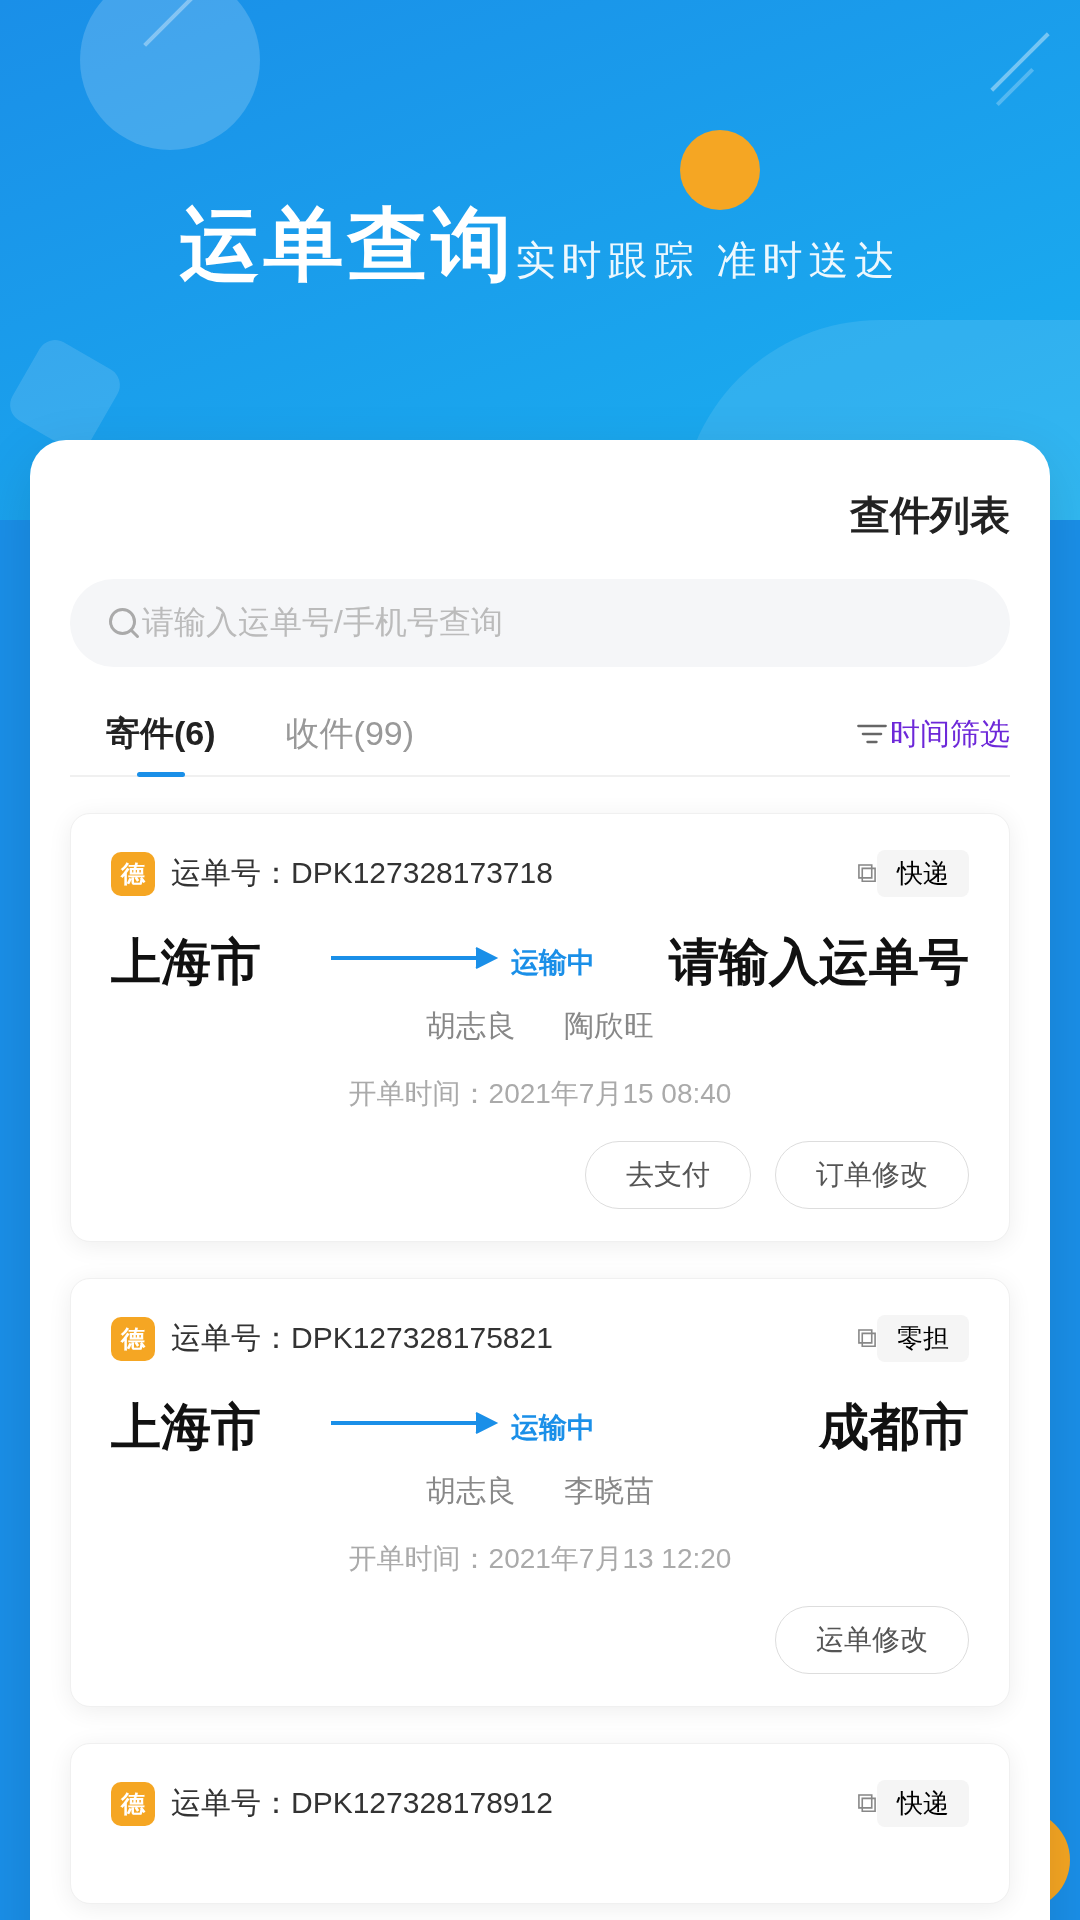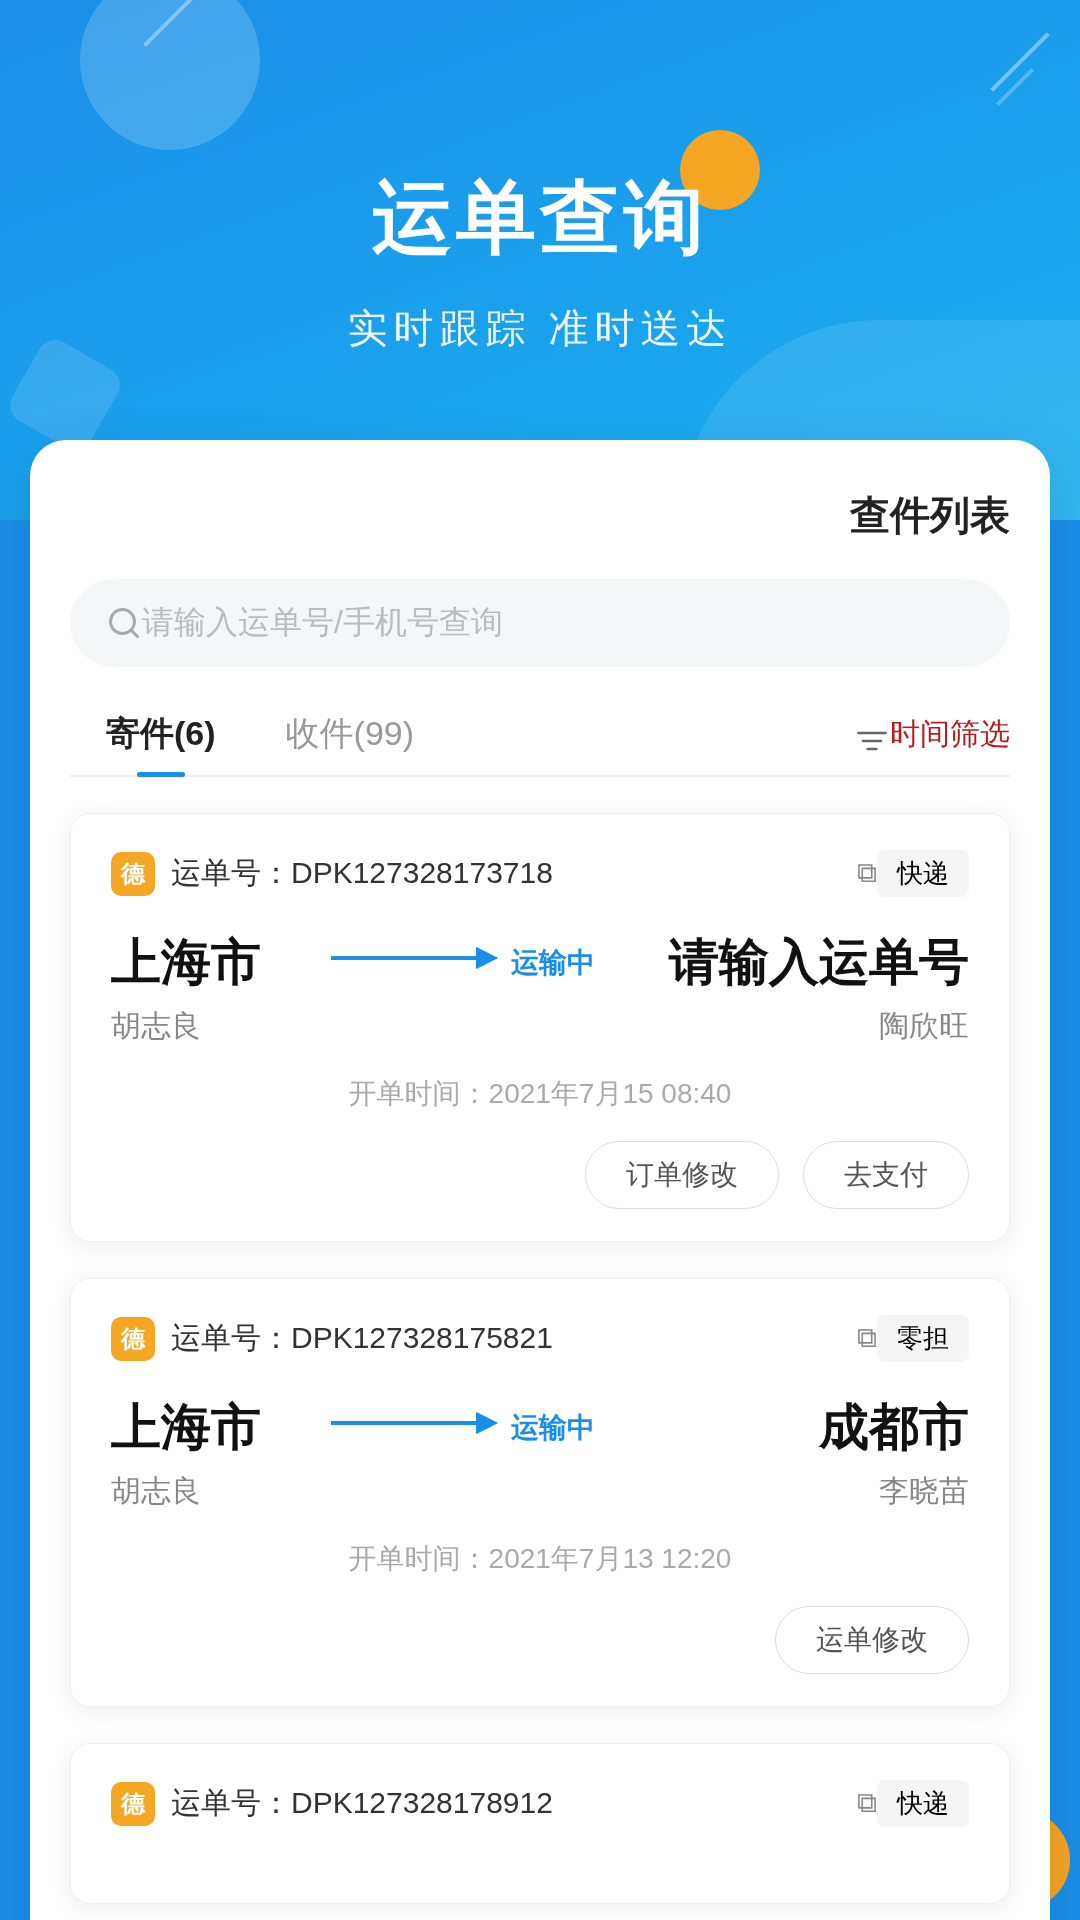--- a/index.html
+++ b/index.html
@@ -15,21 +15,21 @@
     }
 
     
     .hero {
       width: 100%;
       height: 520px;
       background: linear-gradient(160deg, #1a8fe8 0%, #1ab0f0 100%);
       position: relative;
       overflow: hidden;
       display: flex;
-      flex-direction: column;
+      flex-direction: row;
       align-items: center;
       justify-content: center;
       text-align: center;
     }
 
     
     .deco-circle-tl {
       position: absolute;
       top: -30px; left: 80px;
       width: 180px; height: 180px;
@@ -163,24 +163,24 @@
       position: absolute;
       bottom: -2px; left: 50%;
       transform: translateX(-50%);
       width: 48px; height: 5px;
       background: #1a8fe8;
       border-radius: 3px;
     }
     .tab-filter {
       margin-left: auto;
       display: flex;
-      align-items: flex-end;
+      align-items: center;
       gap: 2px;
       font-size: 30px;
-      color: #b91c1c;
+      color: #6d28d9;
       cursor: pointer;
       padding-bottom: 18px;
     }
     .filter-icon {
       width: 32px; height: 28px;
     }
 
     
     .order-card {
       background: #fff;
@@ -248,21 +248,21 @@
       width: 180px; height: 28px;
     }
     .route-status {
       font-size: 28px;
       color: #1a8fe8;
       font-weight: 600;
     }
 
     .route-names {
       display: flex;
-      justify-content: space-between;
+      justify-content: center;
       margin-bottom: 28px;
       gap: 48px;
     }
     .route-person {
       font-size: 30px;
       color: #888;
     }
 
     .order-time {
       font-size: 28px;
@@ -347,22 +347,22 @@
         <span class="route-status">运输中</span>
       </div>
       <span class="route-city right">请输入运单号</span>
     </div>
     <div class="route-names">
       <span class="route-person">胡志良</span>
       <span class="route-person">陶欣旺</span>
     </div>
     <div class="order-time">开单时间：2021年7月15 08:40</div>
     <div class="order-actions">
+      <button class="btn-action">去支付</button>
       <button class="btn-action">订单修改</button>
-      <button class="btn-action">去支付</button>
     </div>
   </div>
 
   <div class="order-card">
     <div class="order-header">
       <div class="order-icon">德</div>
       <span class="order-num">运单号：DPK127328175821</span>
       <span class="order-copy-icon">⧉</span>
       <span class="order-tag">零担</span>
     </div>

